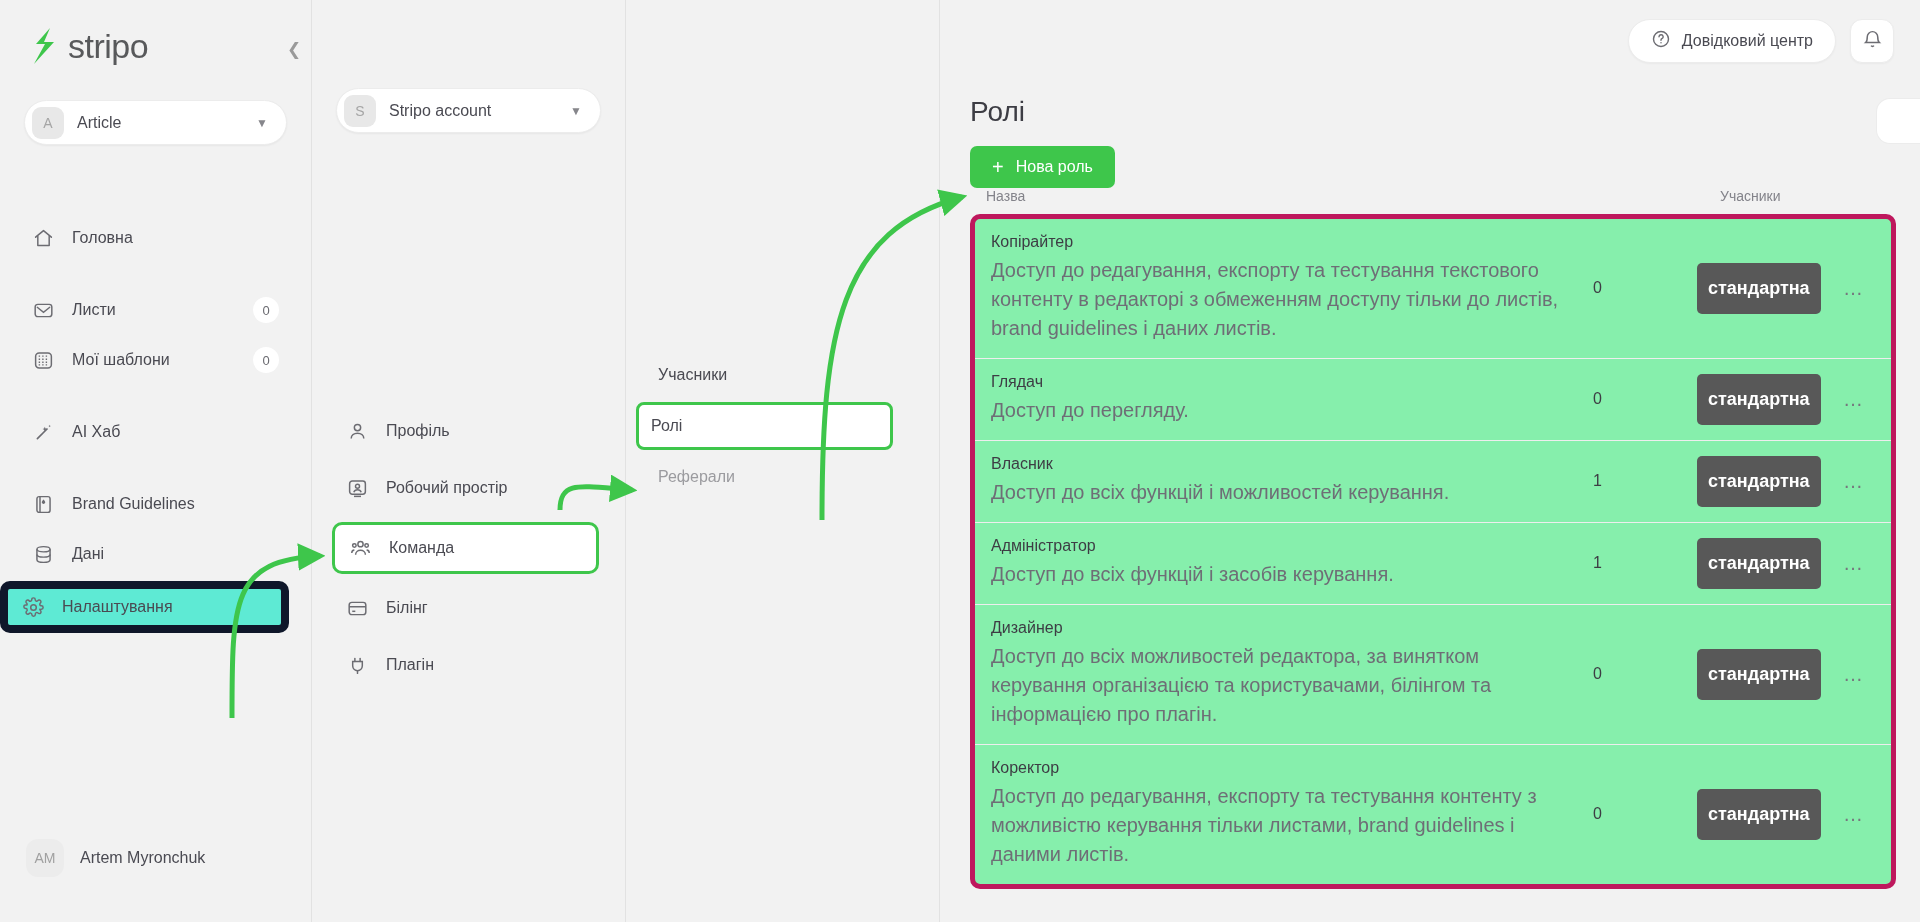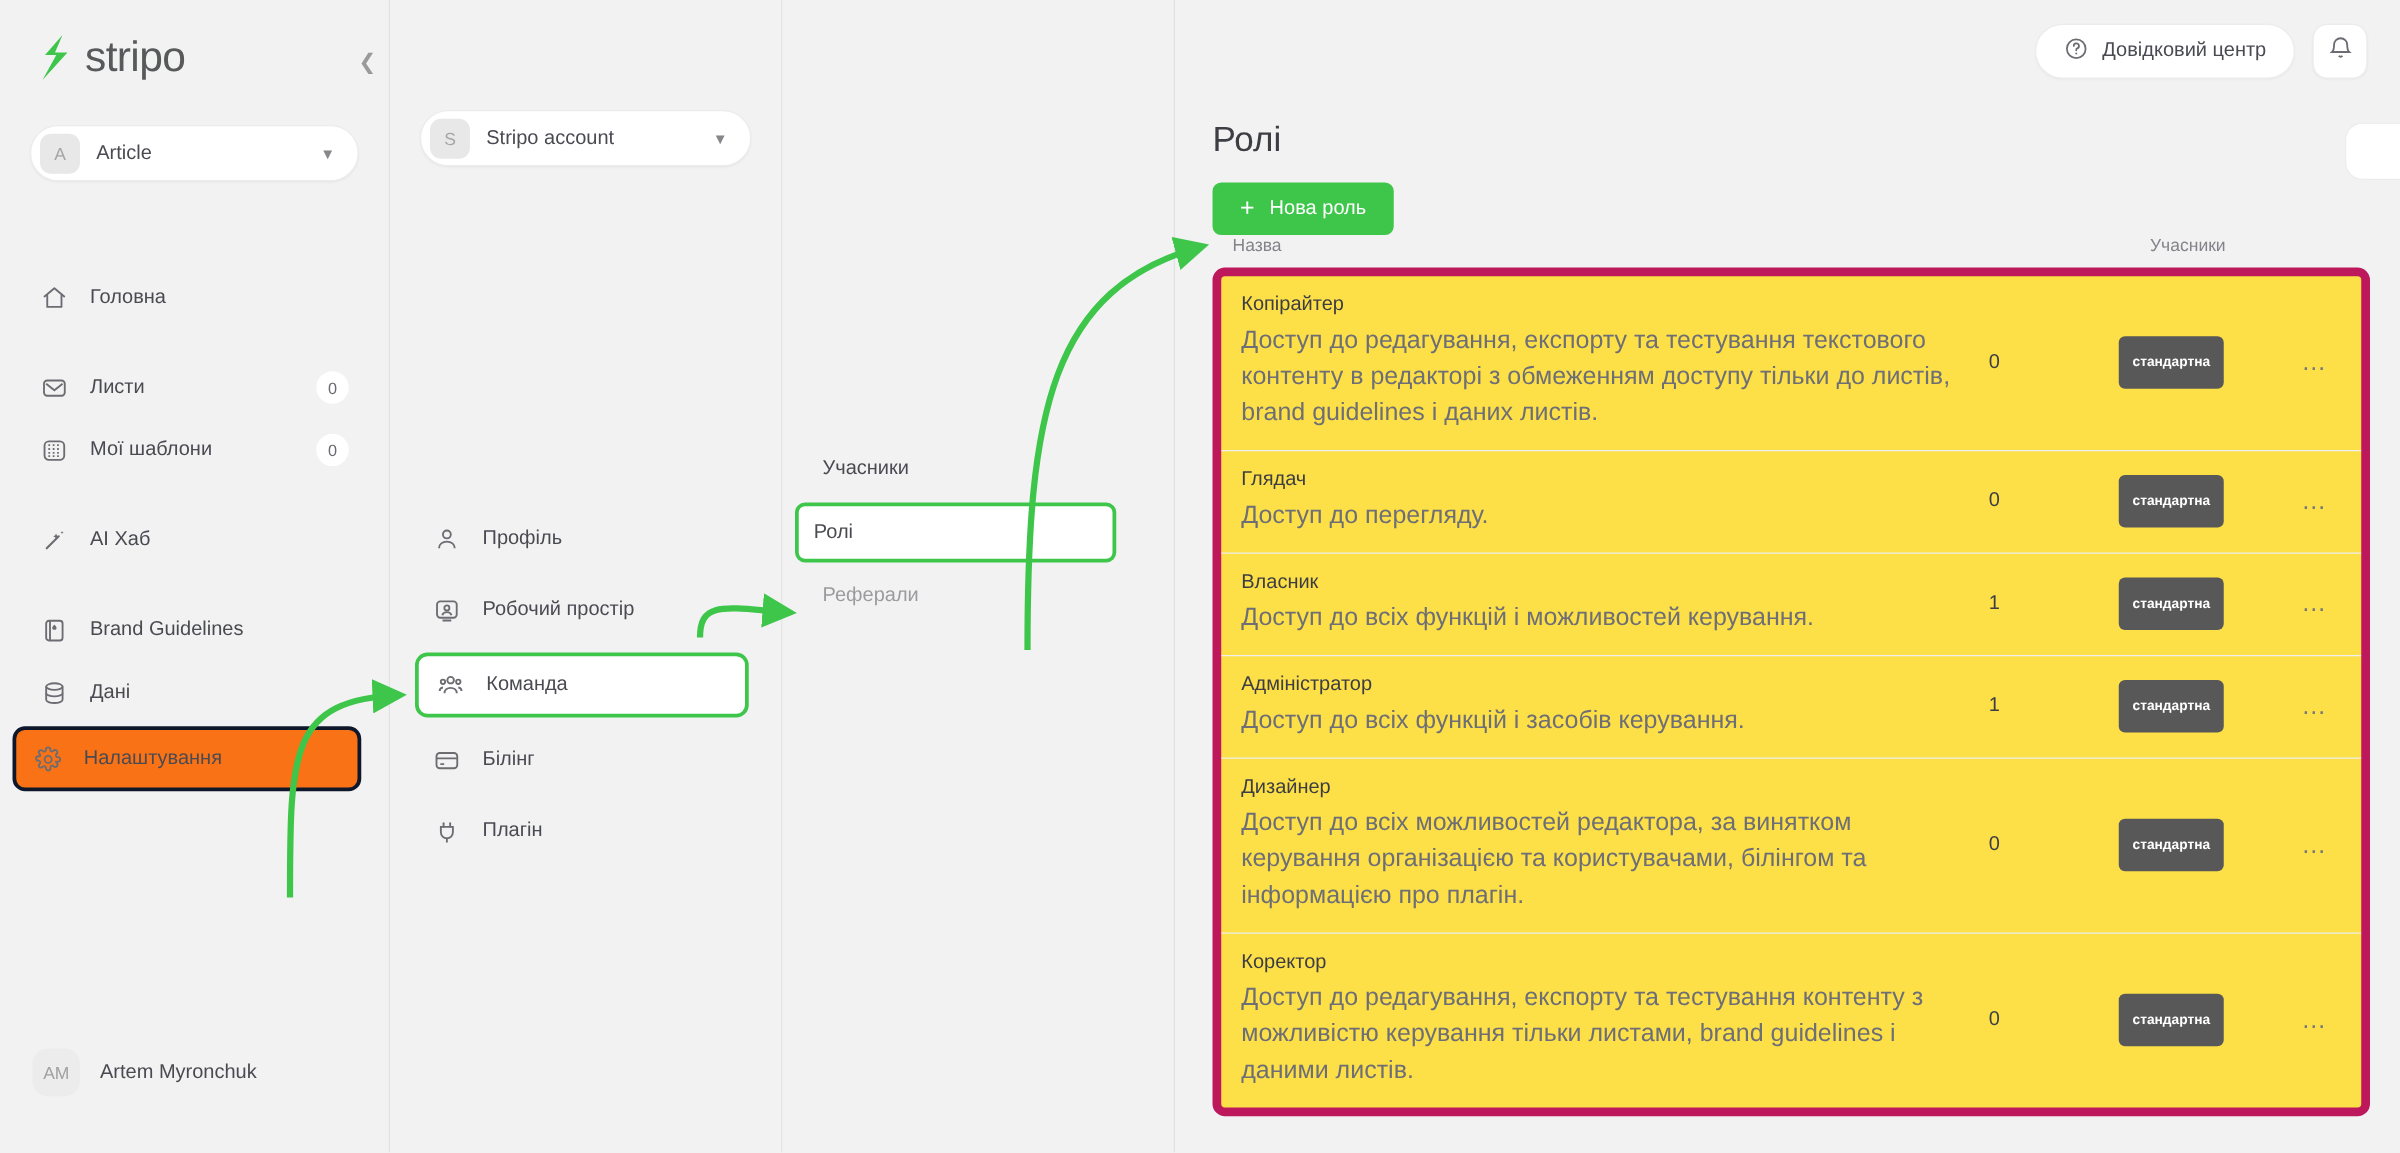--- a/index.html
+++ b/index.html
@@ -55,24 +55,24 @@
     position: relative;
   }
   .nav-item .ico { width: 22px; height: 22px; flex: 0 0 22px; color: #6c6c72; display:flex; align-items:center; justify-content:center;}
   .nav-label { flex: 1; }
   .nav-badge {
     min-width: 26px; height: 26px; border-radius: 13px; background: #fff;
     display: flex; align-items: center; justify-content: center;
     font-size: 13px; color: #6a6a70; padding: 0 8px;
   }
   .nav-item.highlighted {
-    background: #f97316;
-    border: 3px solid #0f172a;
+    background: #5eead4;
+    border: 8px solid #0f172a;
     border-radius: 10px;
-    margin-left: 10px; margin-right: 22px;
+    margin-left: 0; margin-right: 22px;
     height: 52px;
   }
 
   .user-row {
     position: absolute; bottom: 40px; left: 18px; right: 18px;
     height: 48px; display: flex; align-items: center; gap: 16px; padding: 0 8px;
     cursor: pointer;
   }
   .user-avatar {
     width: 38px; height: 38px; border-radius: 12px; background: #ececec;
@@ -155,31 +155,31 @@
   .plus { font-size: 20px; line-height: 1; }
 
   .table-head {
     display: flex; align-items: center; padding: 0 0 10px 16px;
     font-size: 14px; color: #83838a;
   }
   .th-name { flex: 1; }
   .th-members { width: 200px; }
 
   .table-card {
-    background: #fde047; border: 7px solid #be185d; border-radius: 10px;
+    background: #86efac; border: 5px solid #be185d; border-radius: 10px;
     margin-right: 24px; overflow: hidden;
   }
   .row { display: flex; align-items: center; padding: 14px 0 15px 16px; border-bottom: 1px solid #eeeeee; }
   .row:last-child { border-bottom: none; }
   .cell-name { flex: 1; padding-right: 30px; }
   .role-title { font-size: 16px; color: #3d3d44; margin-bottom: 5px; }
   .role-desc { font-size: 20px; color: #6e6e76; line-height: 1.45; max-width: 800px; }
   .cell-count { width: 104px; font-size: 16px; color: #3d3d44; }
   .badge {
-    background: #585858; color: #fff; font-size: 11px; font-weight: bold;
+    background: #585858; color: #fff; font-size: 18px; font-weight: bold;
     border-radius: 5px; padding: 15px 11px; display: inline-block;
   }
   .cell-badge { width: 120px; }
   .cell-menu { width: 74px; display: flex; justify-content: center; color: #76767d; font-size: 20px; letter-spacing: 2px; cursor: pointer; }
   .total { margin-top: 22px; font-size: 15px; color: #4a4a52; }
 
   
   .overlay { position: absolute; inset: 0; pointer-events: none; }
 </style>
 </head>

